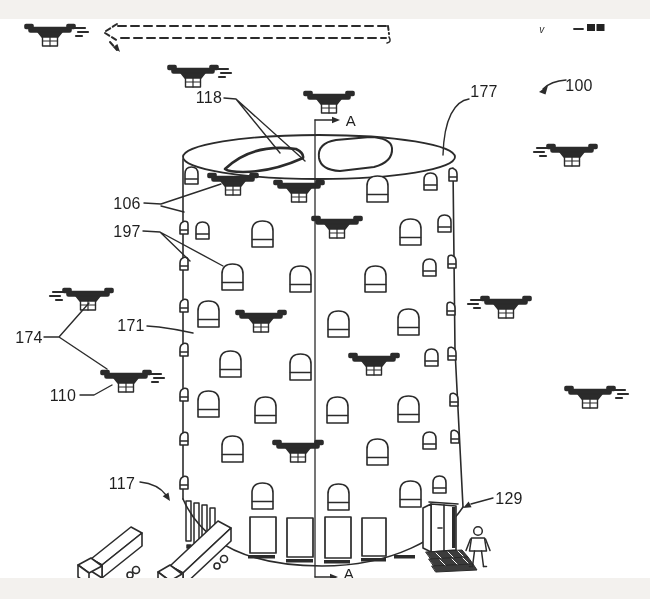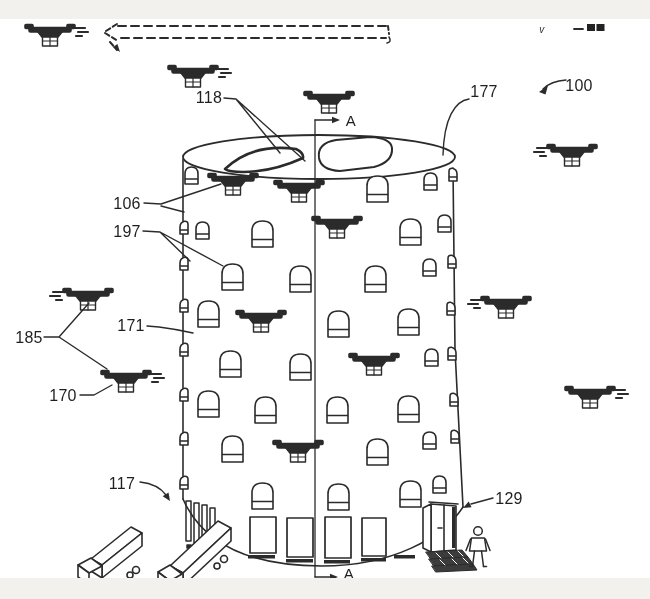--- a/index.html
+++ b/index.html
@@ -458,22 +458,22 @@
         <rect x="587" y="24" width="8" height="7" fill="#222222" stroke="none"></rect>
         <rect x="596.5" y="24" width="8" height="7" fill="#222222" stroke="none"></rect>
       </g>
     </g>
   </svg>
 
   <div class="lbl" style="left:579px;top:86px">100</div>
   <div class="lbl" style="left:122px;top:484px">117</div>
   <div class="lbl" style="left:509px;top:499px">129</div>
   <div class="lbl" style="left:127px;top:204px">106</div>
-  <div class="lbl" style="left:29px;top:338px">185</div>
-  <div class="lbl" style="left:63px;top:396px">170</div>
+  <div class="lbl" style="left:29px;top:338px">174</div>
+  <div class="lbl" style="left:63px;top:396px">110</div>
   <div class="lbl" style="left:131px;top:326px">171</div>
   <div class="lbl" style="left:127px;top:232px">197</div>
   <div class="lbl" style="left:484px;top:92px">177</div>
   <div class="lbl" style="left:209px;top:98px">118</div>
   <div class="lbl sec" style="left:351px;top:120px">A</div>
   <div class="lbl sec" style="left:349px;top:573px">A</div>
   <div class="lbl tiny" style="left:542px;top:29px">v</div>
 
   <div class="margin top"></div>
   <div class="margin bottom"></div>

